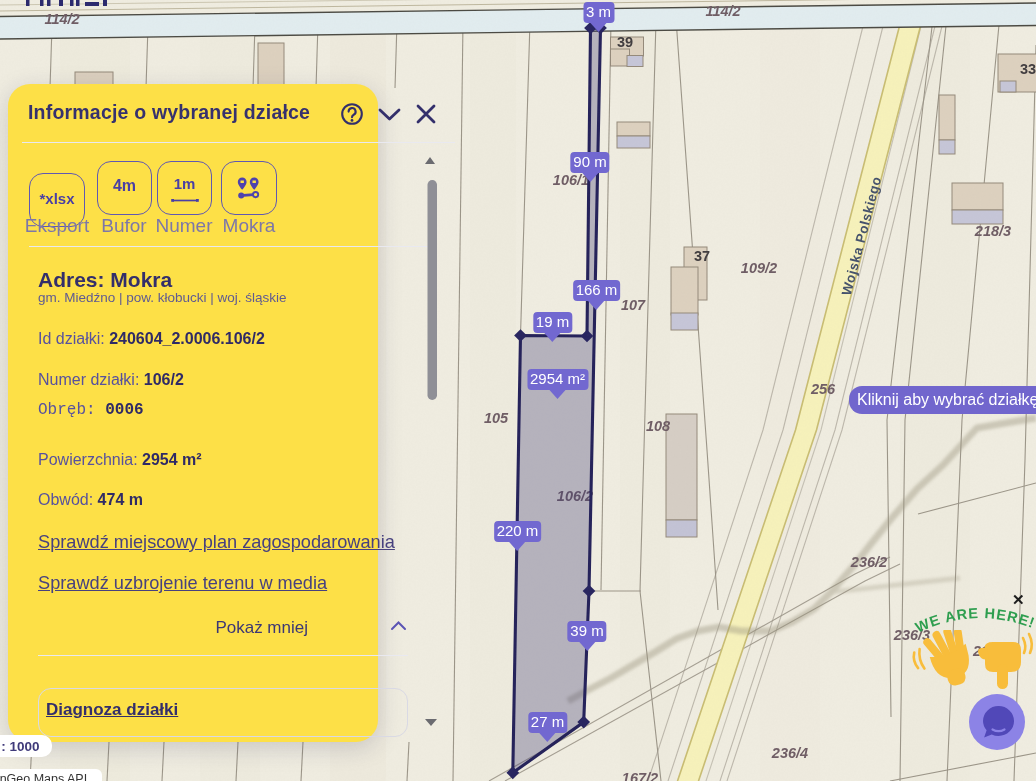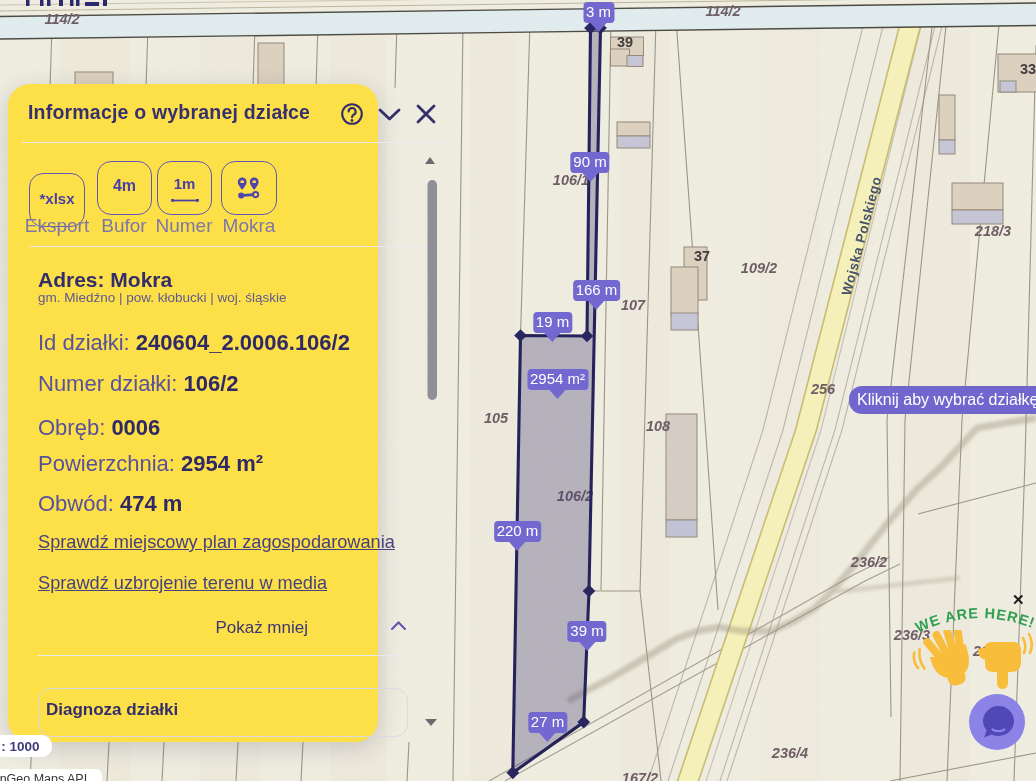--- a/index.html
+++ b/index.html
@@ -17,21 +17,21 @@
 
   
   #panel{position:absolute;left:8px;top:84px;width:370px;height:658px;background:#fde047;
       border-radius:22px;box-shadow:0 6px 24px rgba(40,40,80,.18);}
   #panel .abs{position:absolute;}
   .ptitle{left:20px;top:17px;font-size:19.5px;font-weight:700;color:#36316e;letter-spacing:.2px;}
   .hr{position:absolute;height:1px;background:#e9e9f0;}
   .btn{position:absolute;width:56px;height:54px;border:1.5px solid #6058b2;border-radius:14px;
        box-sizing:border-box;color:#4a3fa5;font-weight:700;text-align:center;}
   .bcap{position:absolute;font-size:19px;color:#7d77a8;transform:translateX(-50%);}
-  .row{position:absolute;left:30px;font-size:22px;color:#57519e;white-space:nowrap;}
+  .row{position:absolute;left:30px;font-size:16px;color:#57519e;white-space:nowrap;}
   .row b{color:#2f2a66;font-weight:700;}
   .plink{position:absolute;left:30px;font-size:18.2px;color:#47417f;text-decoration:underline;white-space:nowrap;}
 
   #tooltip{position:absolute;left:849px;top:386px;width:200px;height:27.5px;background:#7166cd;
       border-radius:13px;color:#fff;font-size:16px;line-height:27px;padding-left:8px;white-space:nowrap;}
 
   .pill{position:absolute;background:#fff;border-radius:10px;}
 </style>
 </head>
 <body>
@@ -227,37 +227,37 @@
     <div class="bcap" style="left:176px;top:131px;">Numer</div>
     <div class="bcap" style="left:241px;top:131px;">Mokra</div>
 
     <div class="hr" style="left:21px;top:162px;width:408px;"></div>
 
     <div class="row" style="top:184px;font-size:21px;font-weight:700;color:#332e6b;">Adres: Mokra</div>
     <div class="row" style="top:206px;font-size:13.5px;color:#5f5a92;">gm. Miedźno | pow. kłobucki | woj. śląskie</div>
 
     <div class="row" style="top:246px;">Id działki: <b>240604_2.0006.106/2</b></div>
     <div class="row" style="top:287px;">Numer działki: <b>106/2</b></div>
-    <div class="row" style="top:331px;">Obręb: <b>0006</b></div>
+    <div class="row" style="top:317px;font-family:Liberation Mono, monospace;">Obręb: <b>0006</b></div>
     <div class="row" style="top:367px;">Powierzchnia: <b>2954 m²</b></div>
     <div class="row" style="top:407px;">Obwód: <b>474 m</b></div>
 
     <div class="plink" style="top:489px;">Sprawdź uzbrojenie terenu w media</div>
     <div class="plink" style="top:448px;">Sprawdź miejscowy plan zagospodarowania</div>
 
     <div class="row" style="left:auto;right:70px;top:534px;font-size:17px;color:#3c3775;">Pokaż mniej</div>
     <svg class="abs" style="left:382px;top:536px;" width="17" height="12" viewBox="0 0 17 12">
       <path d="M2,9 L8.5,2.5 L15,9" stroke="#5b54b4" stroke-width="2" fill="none" stroke-linecap="round"></path>
     </svg>
 
     <div class="hr" style="left:30px;top:571px;width:370px;"></div>
 
     <div class="abs" style="left:30px;top:604px;width:370px;height:49px;border:1.5px solid #d9d9e4;
          border-radius:13px;box-sizing:border-box;">
-      <div style="margin:11px 0 0 7px;font-size:17px;font-weight:700;color:#332e6b;">Diagnoza działki</div>
+      <div style="margin:11px 0 0 7px;font-size:17px;font-weight:700;color:#332e6b;text-decoration:underline;">Diagnoza działki</div>
     </div>
 
     <svg class="abs" style="left:411px;top:68px;" width="26" height="580" viewBox="0 0 26 580">
       <path d="M6,12 L11,5 L16,12 Z" fill="#6b6b70"></path>
       <rect x="8.5" y="28" width="9.5" height="220" rx="4.7" fill="#8f8f96"></rect>
       <path d="M6,567 L18,567 L12,574 Z" fill="#6b6b70"></path>
     </svg>
   </div>
 
   <svg class="pill-none" style="position:absolute;left:906px;top:588px;" width="136" height="120" viewBox="0 0 136 120">

